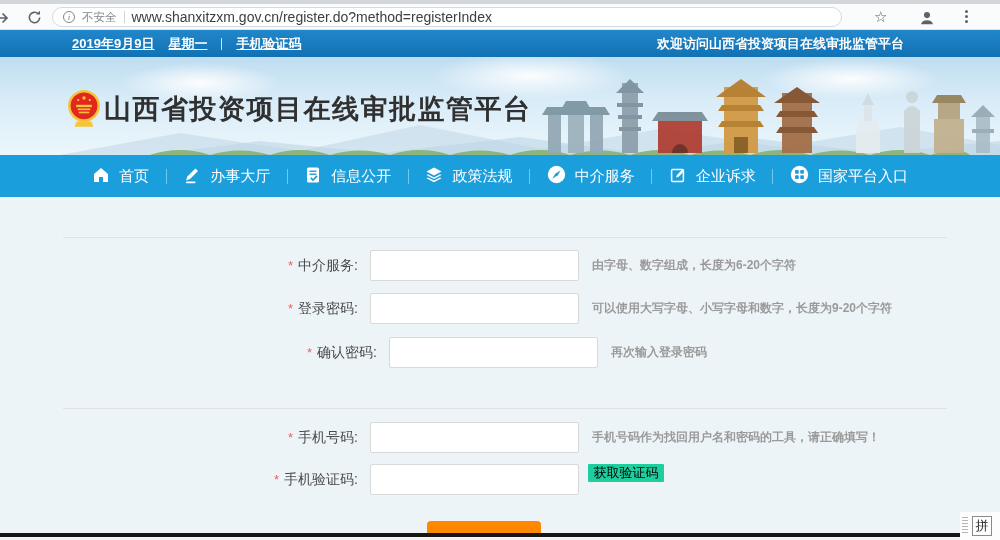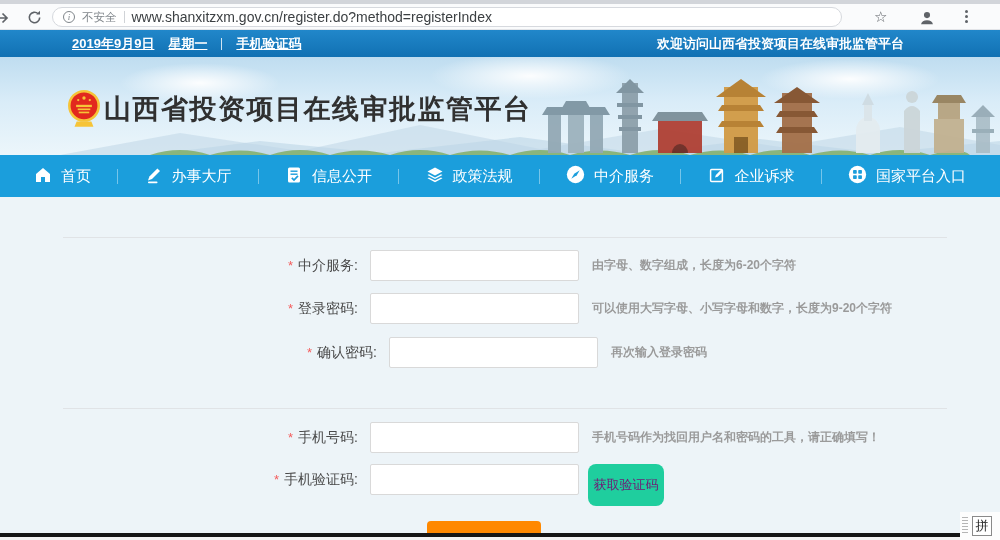--- a/index.html
+++ b/index.html
@@ -41,37 +41,37 @@
             background:linear-gradient(180deg,#bfddf0 0%,#d9ecf8 45%,#ecf6fb 100%); }
   .cloud { position:absolute; border-radius:50%;
            background:radial-gradient(closest-side,rgba(255,255,255,.95),rgba(255,255,255,0)); }
   .scene { position:absolute; right:0; bottom:0; }
   .brand { position:absolute; left:64px; top:31px; display:flex; align-items:center; }
   .site-title { font-size:27px; font-weight:bold; color:#303030; letter-spacing:1.5px;
                 font-family:"Liberation Sans","DejaVu Sans",sans-serif; }
 
   
   .nav { position:absolute; top:155px; left:0; right:0; height:42px; background:#1b9edc;
-         display:flex; align-items:center; justify-content:space-between; padding:0 34px; }
+         display:flex; align-items:center; justify-content:space-between; padding:0 92px; }
   .nav-item { display:flex; align-items:center; gap:9px; color:#fff; font-size:15px;
               white-space:nowrap; cursor:pointer; }
   .nav-sep { width:1px; height:15px; background:rgba(255,255,255,.4); }
 
   
   .rule { position:absolute; left:63px; width:884px; height:1px; background:#e0e3e6; }
   .frow { position:absolute; left:0; width:100%; height:32px; }
   .flabel { position:absolute; left:150px; width:208px; text-align:right; line-height:31px;
             font-size:14px; color:#4a4a4a; }
   .req { color:#f45c5c; font-size:13px; margin-right:5px; }
   .finput { position:absolute; left:370px; top:0; width:209px; height:31px; background:#fff;
             border:1px solid #d9d9d9; border-radius:2px; padding:0 8px; font-size:13px; color:#333; }
   .fhint { position:absolute; left:592px; line-height:31px; font-size:12px; color:#9a9a9a;
            white-space:nowrap;font-weight:bold; }
-  .getcode { position:absolute; left:588px; top:0; width:76px; height:42px; background:#1fce9e;
-             color:#701a75; border:none; border-radius:8px; font-size:13px; cursor:pointer; }
+  .getcode { position:absolute; left:588px; top:0; width:76px; height:18px; background:#1fce9e;
+             color:#000000; border:none; border-radius:1px; font-size:13px; cursor:pointer; }
   .register { position:absolute; left:427px; top:521px; width:114px; height:34px; background:#ff8800;
               color:#fff; border:none; border-radius:4px; font-size:15px; letter-spacing:4px;
               padding-top:8px; cursor:pointer; }
 
   
   .bottom-strip { position:absolute; left:0; right:0; top:533px; height:4px; background:#161616; }
   .below-strip { position:absolute; left:0; right:0; top:537px; height:3px; background:#f4f4f4; }
   .ime-bar { position:absolute; left:960px; top:512px; width:40px; height:28px; background:#fdfdfd;
              display:flex; align-items:center; }
   .ime-handle { width:6px; height:18px; margin-left:2px;

